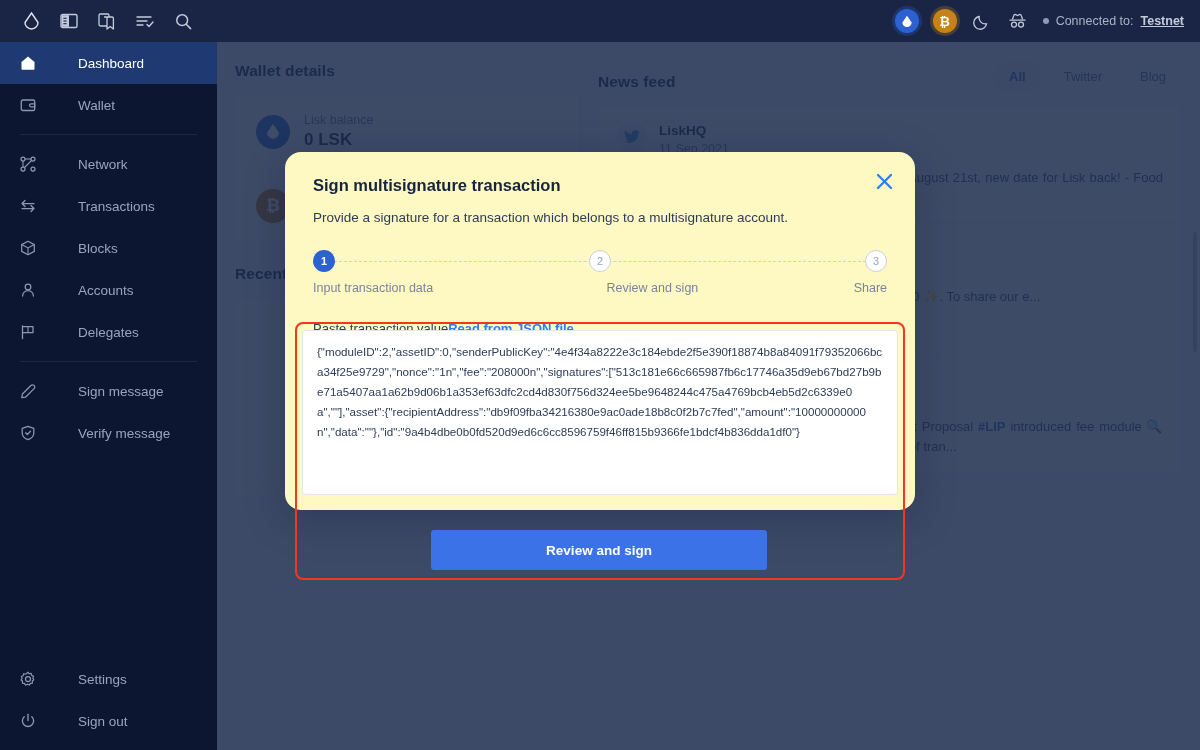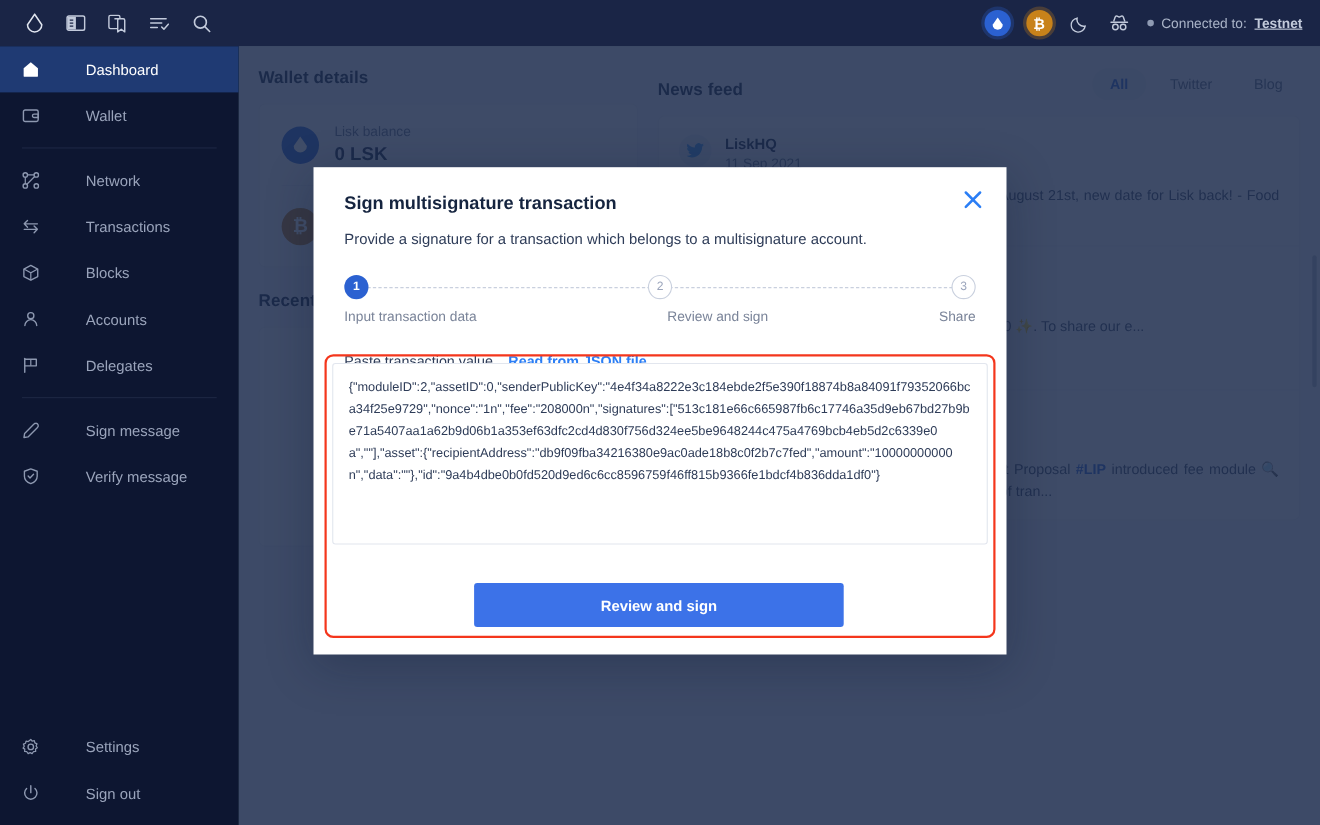--- a/index.html
+++ b/index.html
@@ -141,23 +141,23 @@
     position: absolute; top: 42px; left: 217px;
     width: 983px; height: 708px;
     background: rgba(29, 43, 77, 0.46);
     z-index: 6;
   }
 
   
   .modal {
     position: absolute;
     left: 285px; top: 152px;
-    width: 630px; height: 443px;
-    background: #ffffff;
-    border-radius: 0;
+    width: 630px; height: 358px;
+    background: #fef9c3;
+    border-radius: 16px;
     box-shadow: 0 10px 40px rgba(10,20,45,.28);
     z-index: 10;
     padding: 22px 28px 0 28px;
   }
   .modal-title {
     font-size: 16.5px; font-weight: 700; color: #15243f;
     margin: 2px 0 0 0;
   }
   .modal-close {
     position: absolute; right: 22px; top: 20px;
@@ -184,21 +184,21 @@
   .dot.on { background: #2b61d1; color: #fff; font-weight: 600; }
   .dot.off { border: 1px solid #c9d0de; color: #9aa4bb; }
   .step-labels {
     display: flex; justify-content: space-between;
     margin-top: 9px; font-size: 12.5px; color: #7a8499;
   }
   .step-labels span:nth-child(2) { margin-left: 18px; }
 
   
   .paste-row {
-    display: flex; align-items: center; gap: 14px;
+    display: flex; align-items: center; 
     margin-top: 26px;
     font-size: 13px;
   }
   .paste-label { color: #2e3c58; }
   .paste-link { color: #2b7ef5; font-weight: 600; }
 
   
   .highlight {
     position: absolute;
     left: 10px; top: 170px;

